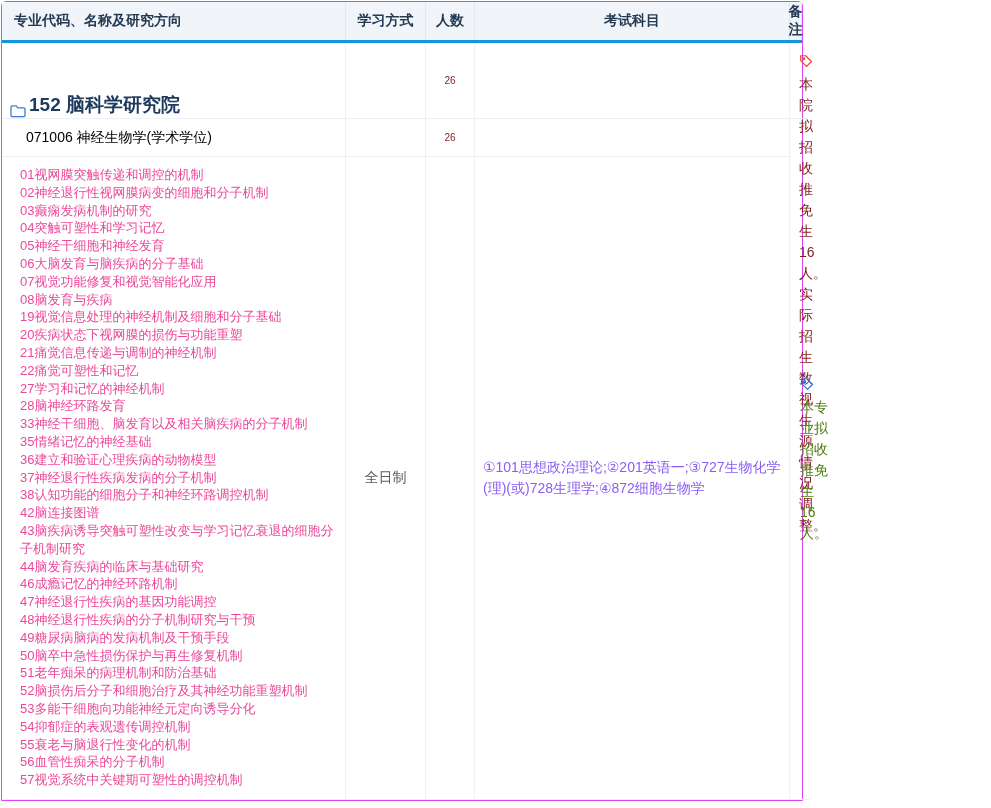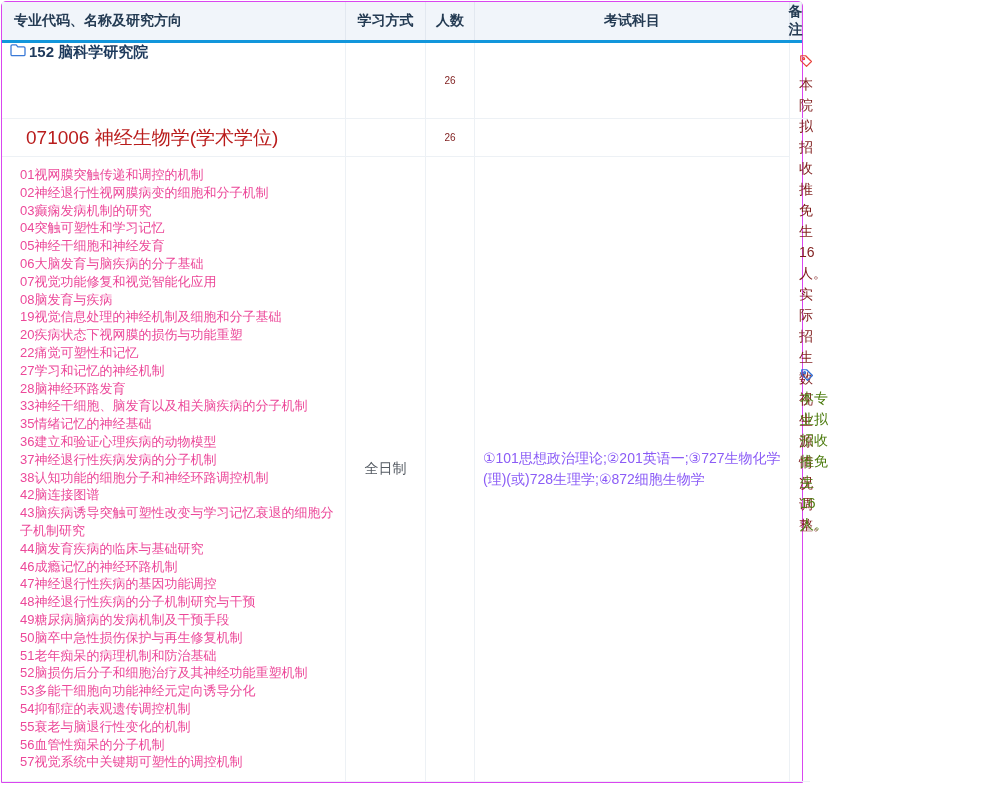--- a/index.html
+++ b/index.html
@@ -36,44 +36,44 @@
     font-size: 14px; font-weight: bold; color: #243b53;
     border-right: 1px solid #e2e8f0;
     border-bottom: none;
   }
   .thead .cell.first { justify-content: flex-start; padding-left: 12px; }
   .accent-line { height: 3px; background: #1296db; }
 
   
   .row-institute .cell { height: 76px; }
   .inst-title {
-    display: flex; align-items: flex-start;
+    display: flex; align-items: flex-end;
     padding-left: 8px;
-    font-size: 15px; font-weight: bold; color: #1e3a5c;
+    font-size: 19px; font-weight: bold; color: #1e3a5c;
   }
   .folder-icon { display: inline-flex; margin-right: 3px; flex: none; }
 
   
   .c-center { display: flex; align-items: center; justify-content: center; font-size: 10px; color: #7f1d1d; }
 
   
   .remark-red {
     padding: 8px 9px 0 9px;
     font-size: 14px; line-height: 21px;
     color: #7f1d1d;
   }
   .tag-icon { display: inline-block; vertical-align: -2px; margin-right: 1px; }
 
   
   .sectionB { grid-template-rows: 38px auto; }
   .major-cell {
     grid-column: 1; grid-row: 1;
     display: flex; align-items: center; padding-left: 24px;
   }
-  .major-link { font-size: 19px; color: #b91c1c; cursor: pointer; }
+  .major-link { font-size: 14px; color: #000000; cursor: pointer; }
   .b-c2r1 { grid-column: 2; grid-row: 1; }
   .b-c3r1 { grid-column: 3; grid-row: 1; }
   .b-c4r1 { grid-column: 4; grid-row: 1; }
   .b-c1r2 { grid-column: 1; grid-row: 2; }
   .b-c2r2 { grid-column: 2; grid-row: 2; font-family: Liberation Mono, monospace; }
   .b-c3r2 { grid-column: 3; grid-row: 2; }
   .b-c4r2 { grid-column: 4; grid-row: 2; }
   .b-remark { grid-column: 5; grid-row: 1 / span 2; }
 
   .directions {
@@ -141,20 +141,21 @@
         <div>01视网膜突触传递和调控的机制</div>
         <div>02神经退行性视网膜病变的细胞和分子机制</div>
         <div>03癫痫发病机制的研究</div>
         <div>04突触可塑性和学习记忆</div>
         <div>05神经干细胞和神经发育</div>
         <div>06大脑发育与脑疾病的分子基础</div>
         <div>07视觉功能修复和视觉智能化应用</div>
         <div>08脑发育与疾病</div>
         <div>19视觉信息处理的神经机制及细胞和分子基础</div>
         <div>20疾病状态下视网膜的损伤与功能重塑</div>
+        <div>21痛觉信息传递与调制的神经机制</div>
         <div>22痛觉可塑性和记忆</div>
         <div>27学习和记忆的神经机制</div>
         <div>28脑神经环路发育</div>
         <div>33神经干细胞、脑发育以及相关脑疾病的分子机制</div>
         <div>35情绪记忆的神经基础</div>
         <div>36建立和验证心理疾病的动物模型</div>
         <div>37神经退行性疾病发病的分子机制</div>
         <div>38认知功能的细胞分子和神经环路调控机制</div>
         <div>42脑连接图谱</div>
         <div>43脑疾病诱导突触可塑性改变与学习记忆衰退的细胞分子机制研究</div>

